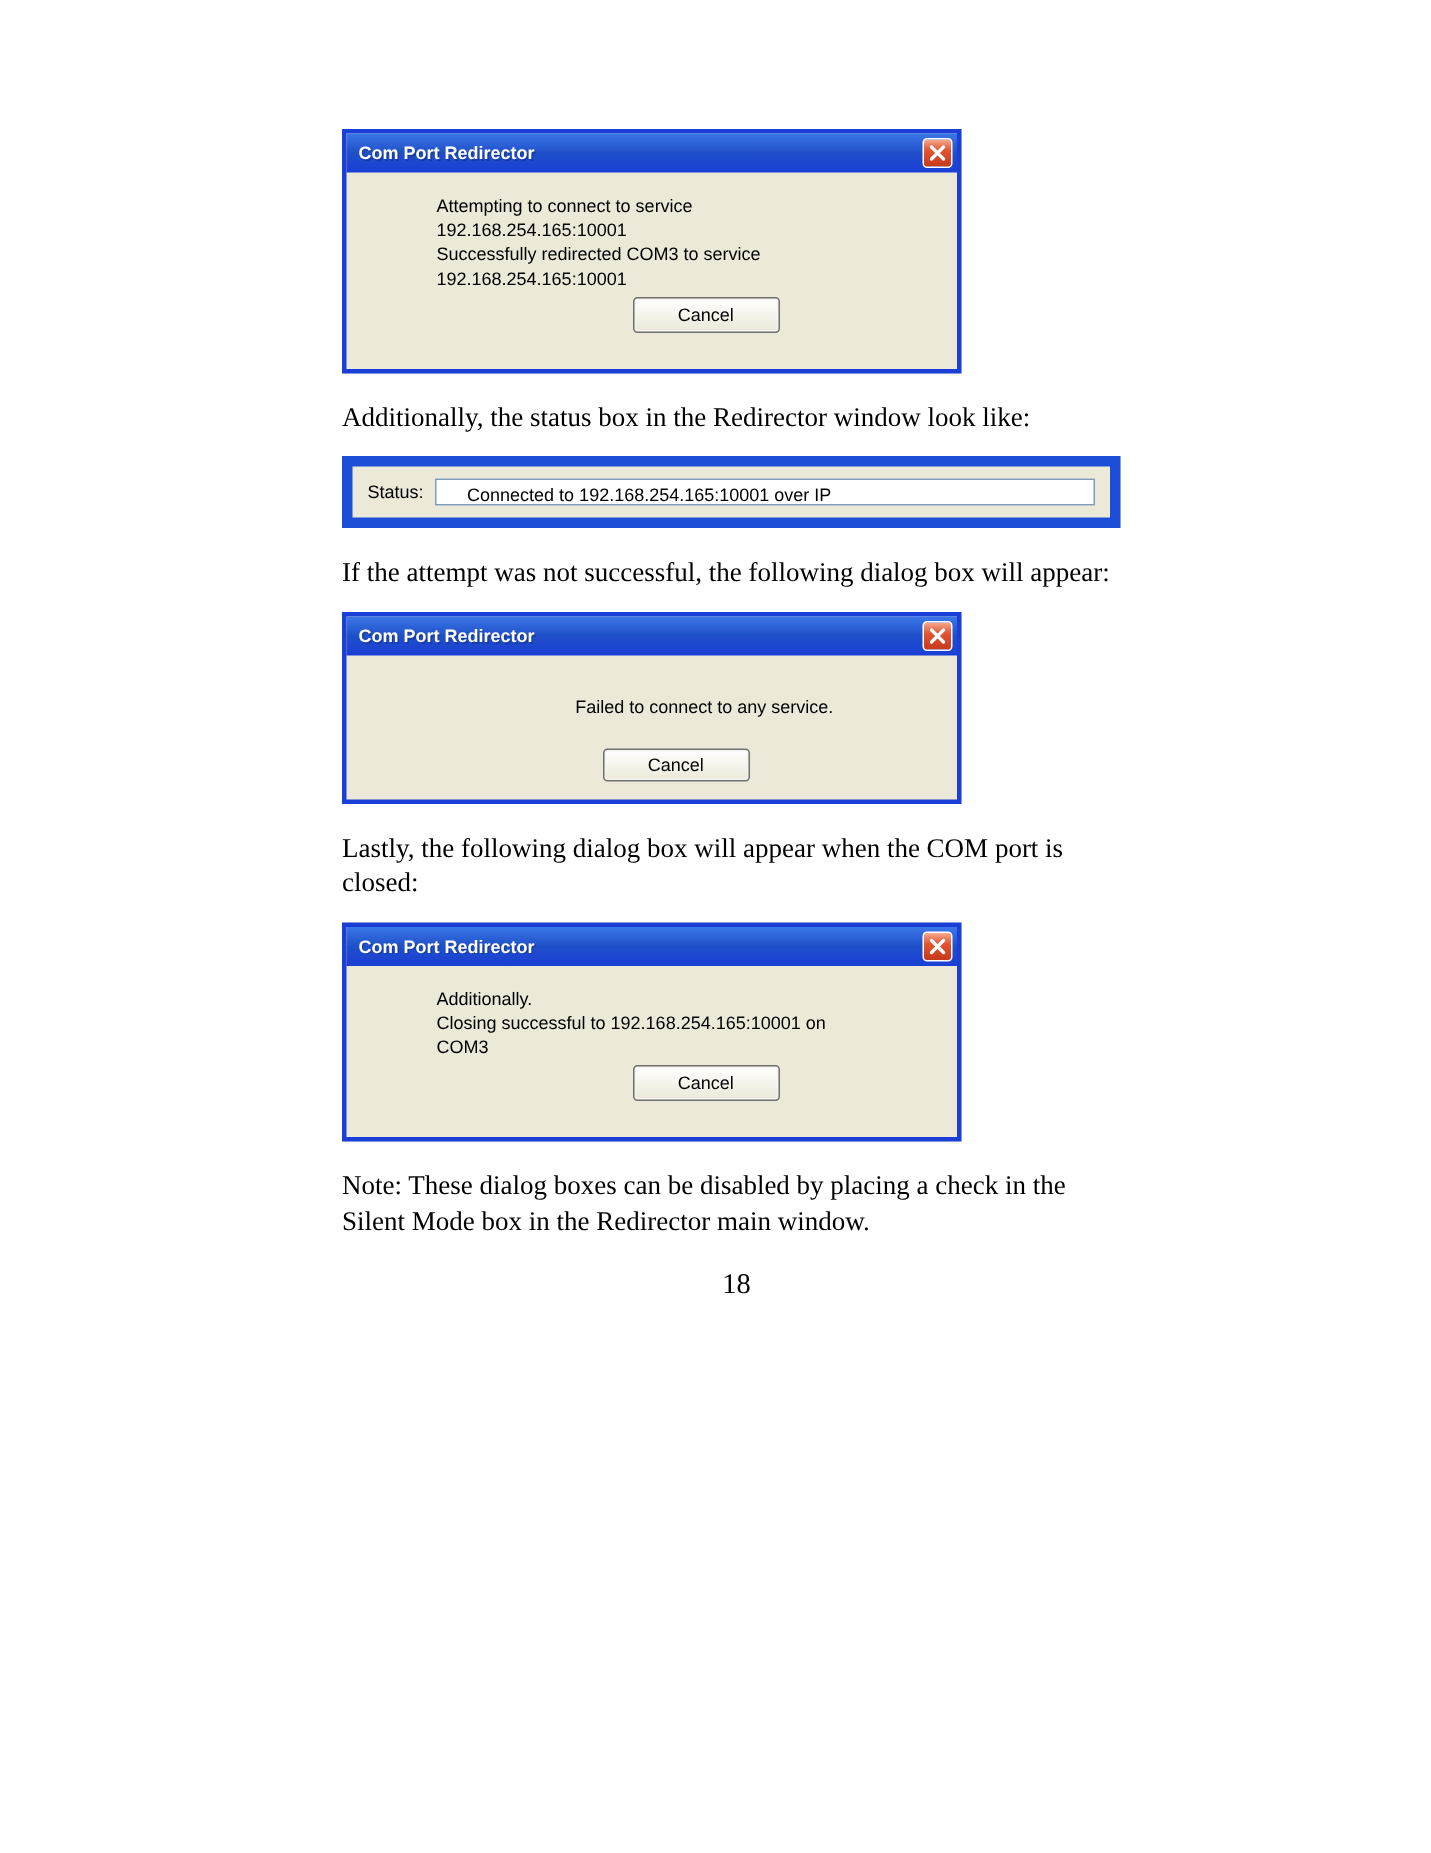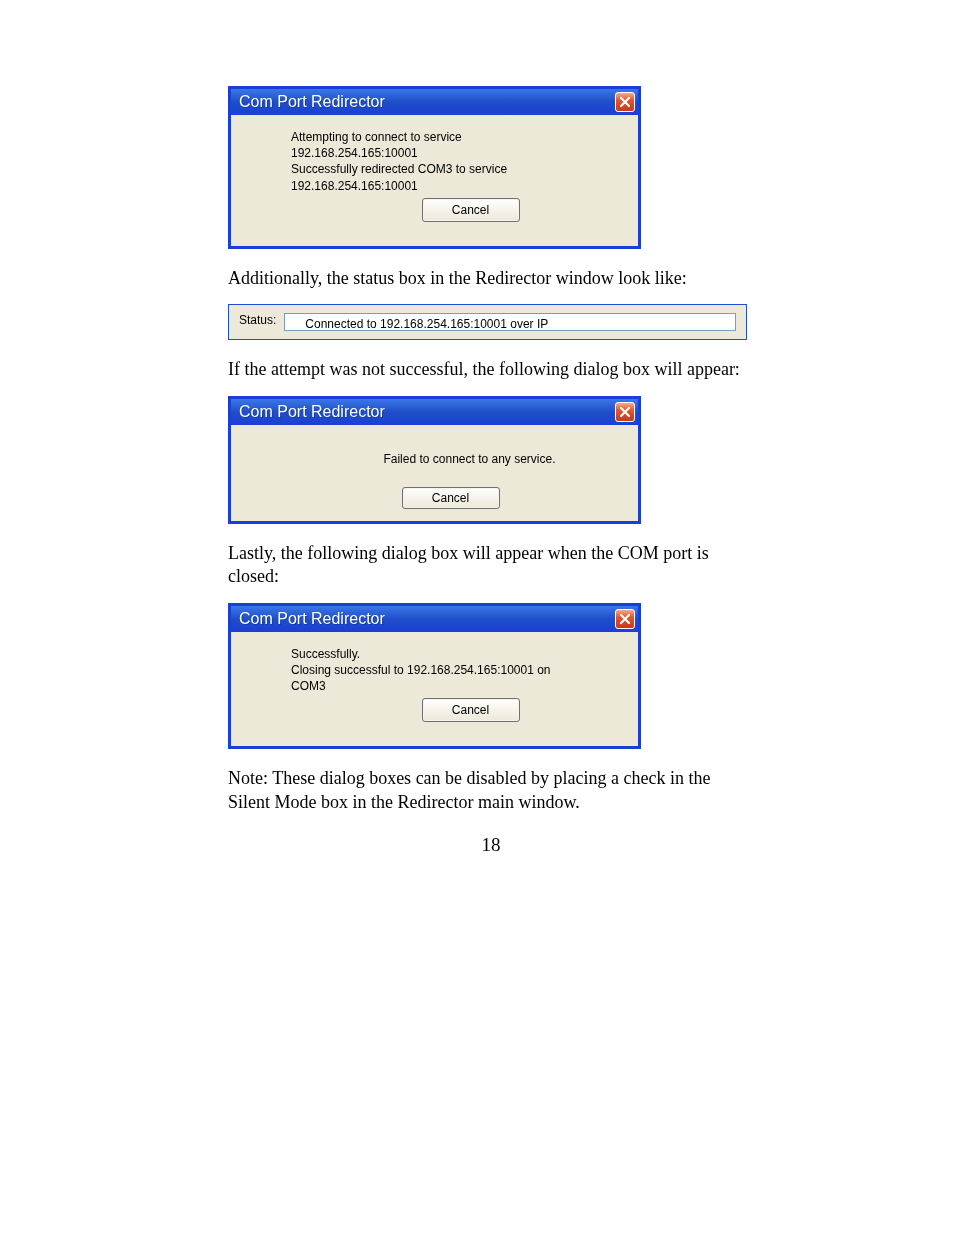--- a/index.html
+++ b/index.html
@@ -39,22 +39,22 @@
   .titlebar {
     display: flex;
     align-items: center;
     justify-content: space-between;
     height: 26px;
     background: linear-gradient(to bottom, #3b77e8 0%, #1f4fc8 50%, #1a3fd6 100%);
     padding: 0 3px 0 8px;
   }
   .titlebar-text {
     color: #fff;
-    font-weight: normal;
-    font-size: 16px;
+    font-weight: bold;
+    font-size: 12px;
     text-shadow: 1px 1px 0 rgba(0,0,0,0.2);
   }
   .close-btn {
     width: 20px;
     height: 20px;
     background: linear-gradient(to bottom, #f5aa90, #e35530 40%, #c6391a);
     border: 1px solid #fff;
     border-radius: 3px;
     display: flex;
     align-items: center;
@@ -87,30 +87,30 @@
     border: 1px solid #707070;
     border-radius: 3px;
     box-shadow: 0 0 0 1px #f4f3ee inset;
     text-align: center;
     margin-left: 32px;
   }
 
   
   .status-row {
     display: flex;
-    align-items: flex-start;
+    align-items: center;
     gap: 8px;
     background: #ece9d8;
     padding: 8px 10px;
     width: 519px;
     box-sizing: border-box;
     font-family: Tahoma, Arial, sans-serif;
     font-size: 12px;
     margin: 6px 0 18px 0;
-    border: 1px solid #1d4ed8;
+    border: 7px solid #1d4ed8;
   }
   .status-label { color: #000; }
   .status-field {
     flex: 1;
     background: #fff;
     border: 1px solid #7f9db9;
     padding: 2px 20px;
     height: 18px;
     line-height: 16px;
     box-sizing: border-box;
@@ -173,21 +173,21 @@
   <div class="dialog">
     <div class="titlebar">
       <span class="titlebar-text">Com Port Redirector</span>
       <span class="close-btn">
         <svg width="12" height="12" viewBox="0 0 12 12">
           <path d="M2 2 L10 10 M10 2 L2 10" stroke="#fff" stroke-width="2.2" stroke-linecap="round"></path>
         </svg>
       </span>
     </div>
     <div class="dlg-body">
-      <div>Successfully.</div>
+      <div>Additionally.</div>
       <div>Closing successful to 192.168.254.165:10001 on</div>
       <div>COM3</div>
       <div class="dlg-btn-row tight">
         <span class="xp-btn">Cancel</span>
       </div>
     </div>
   </div>
 
   <p class="prose">Note: These dialog boxes can be disabled by placing a check in the Silent Mode box in the Redirector main window.</p>
 

